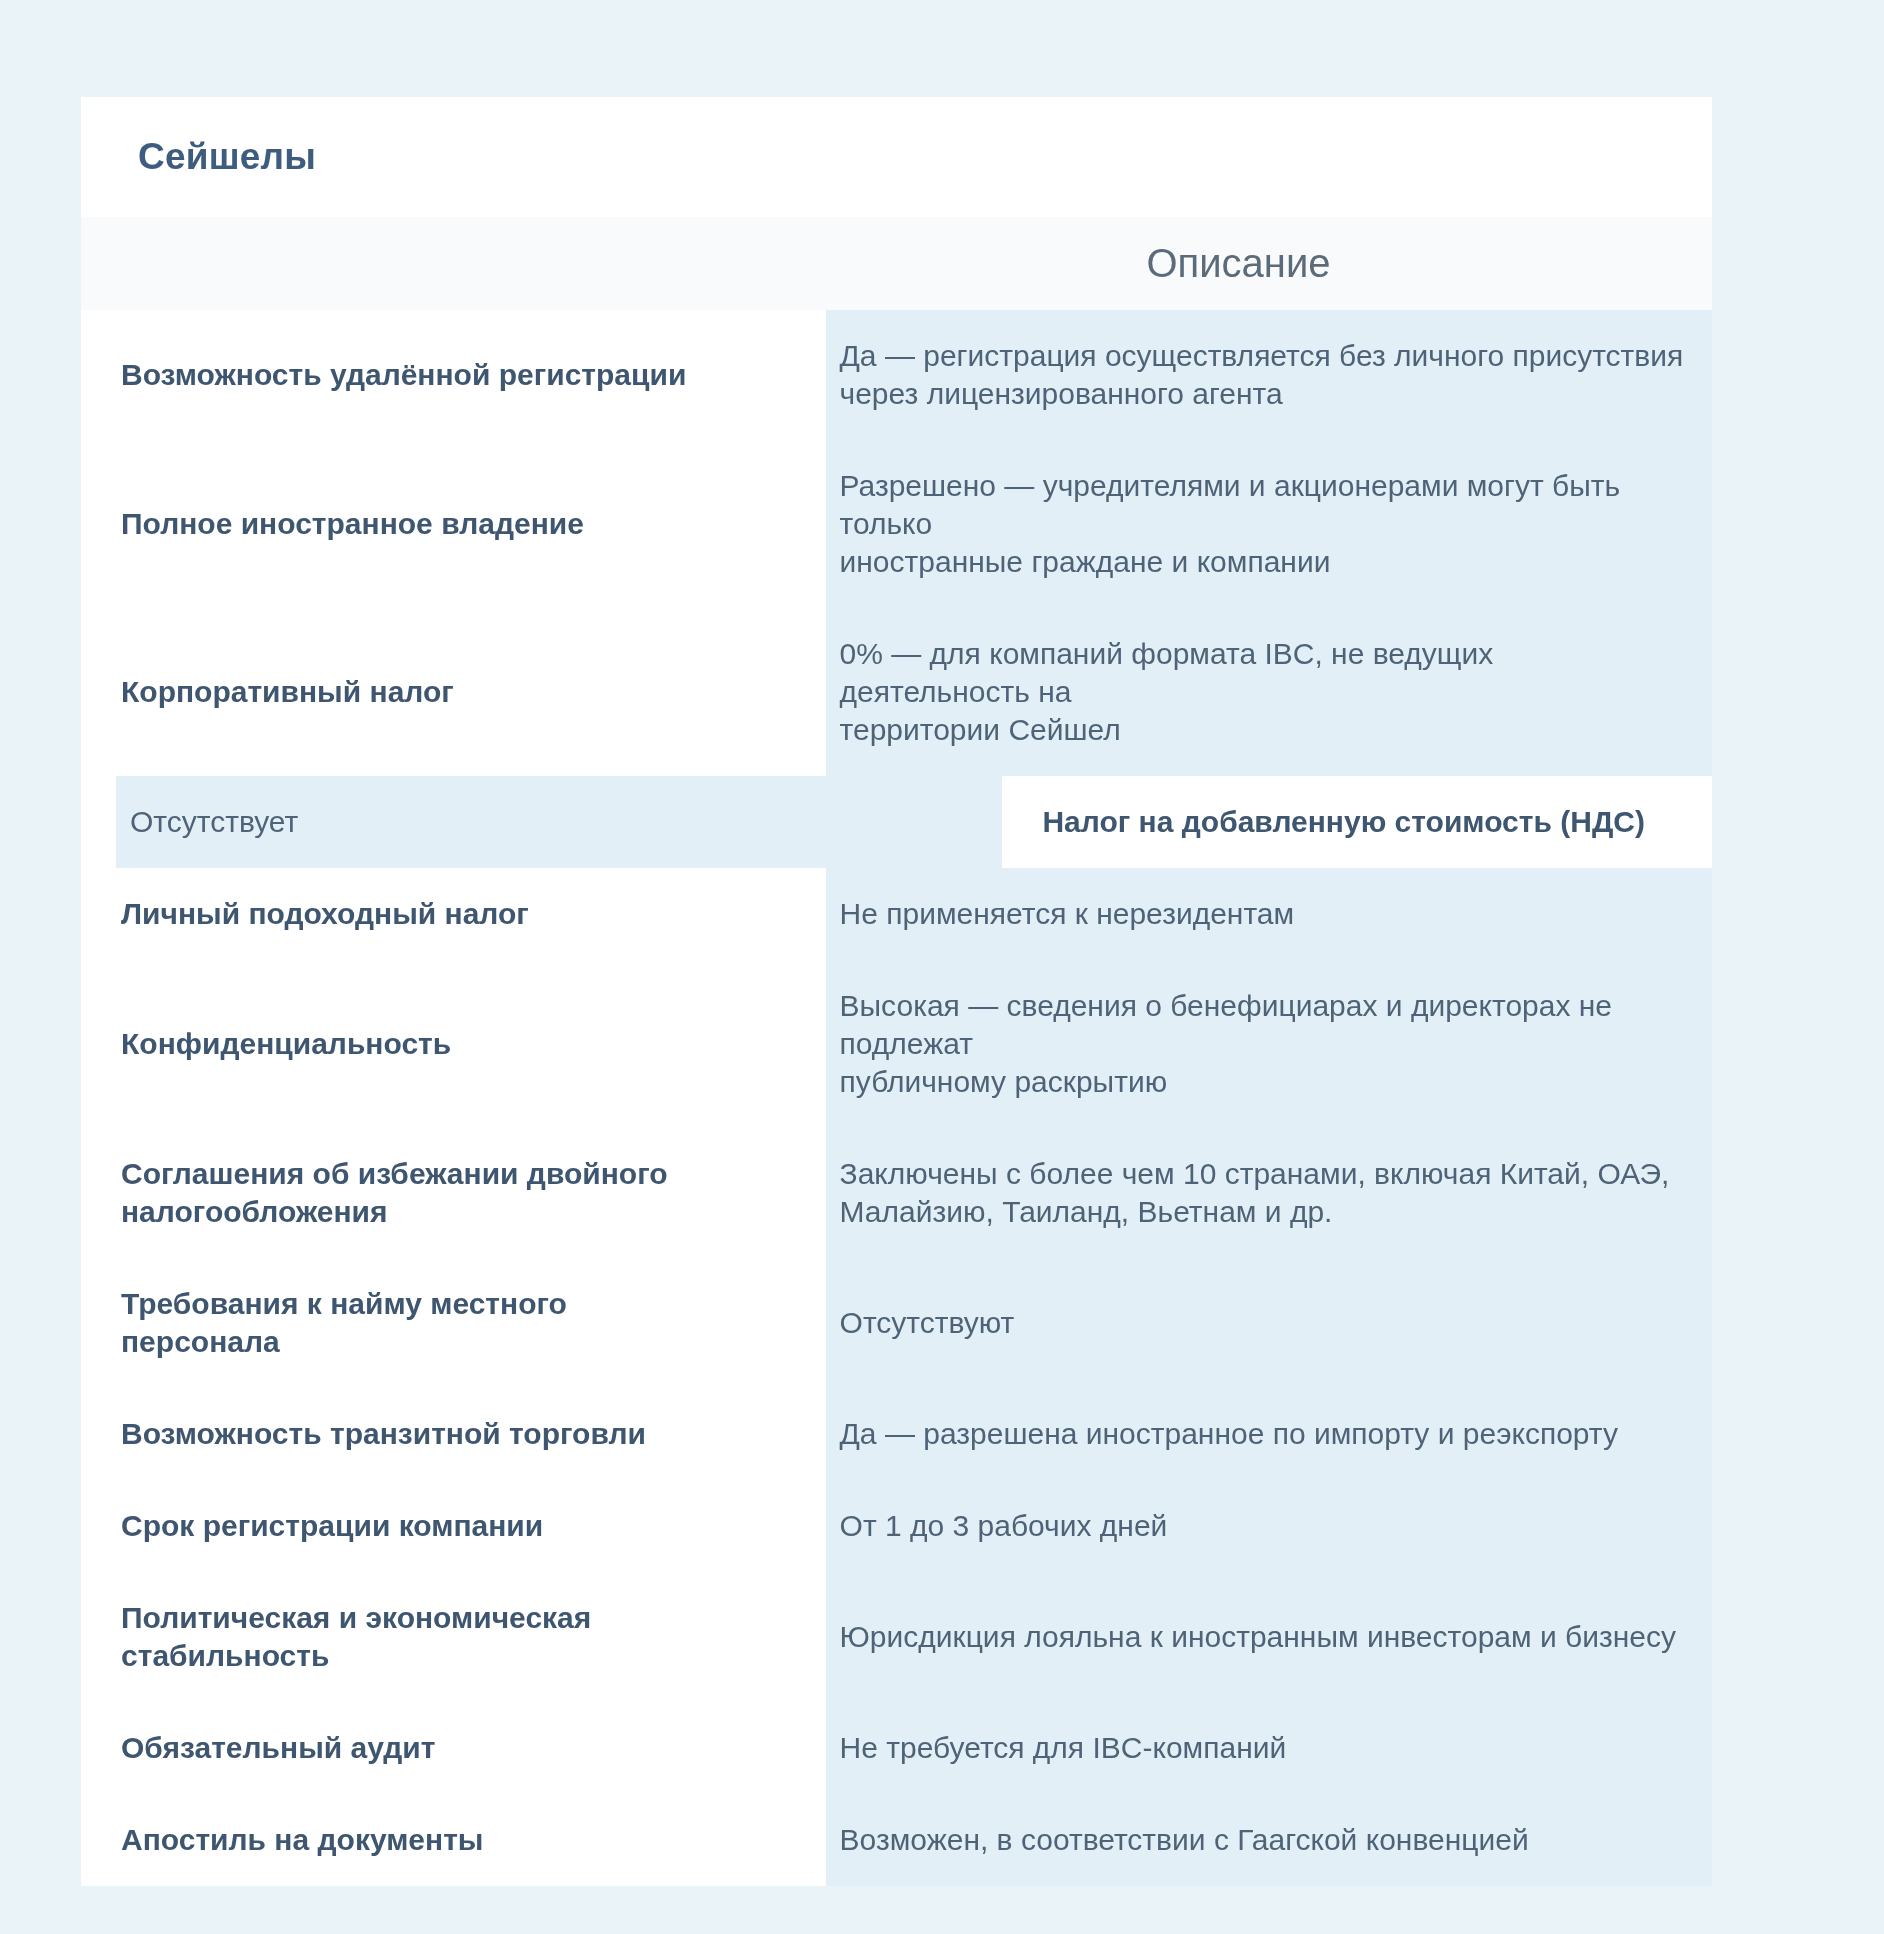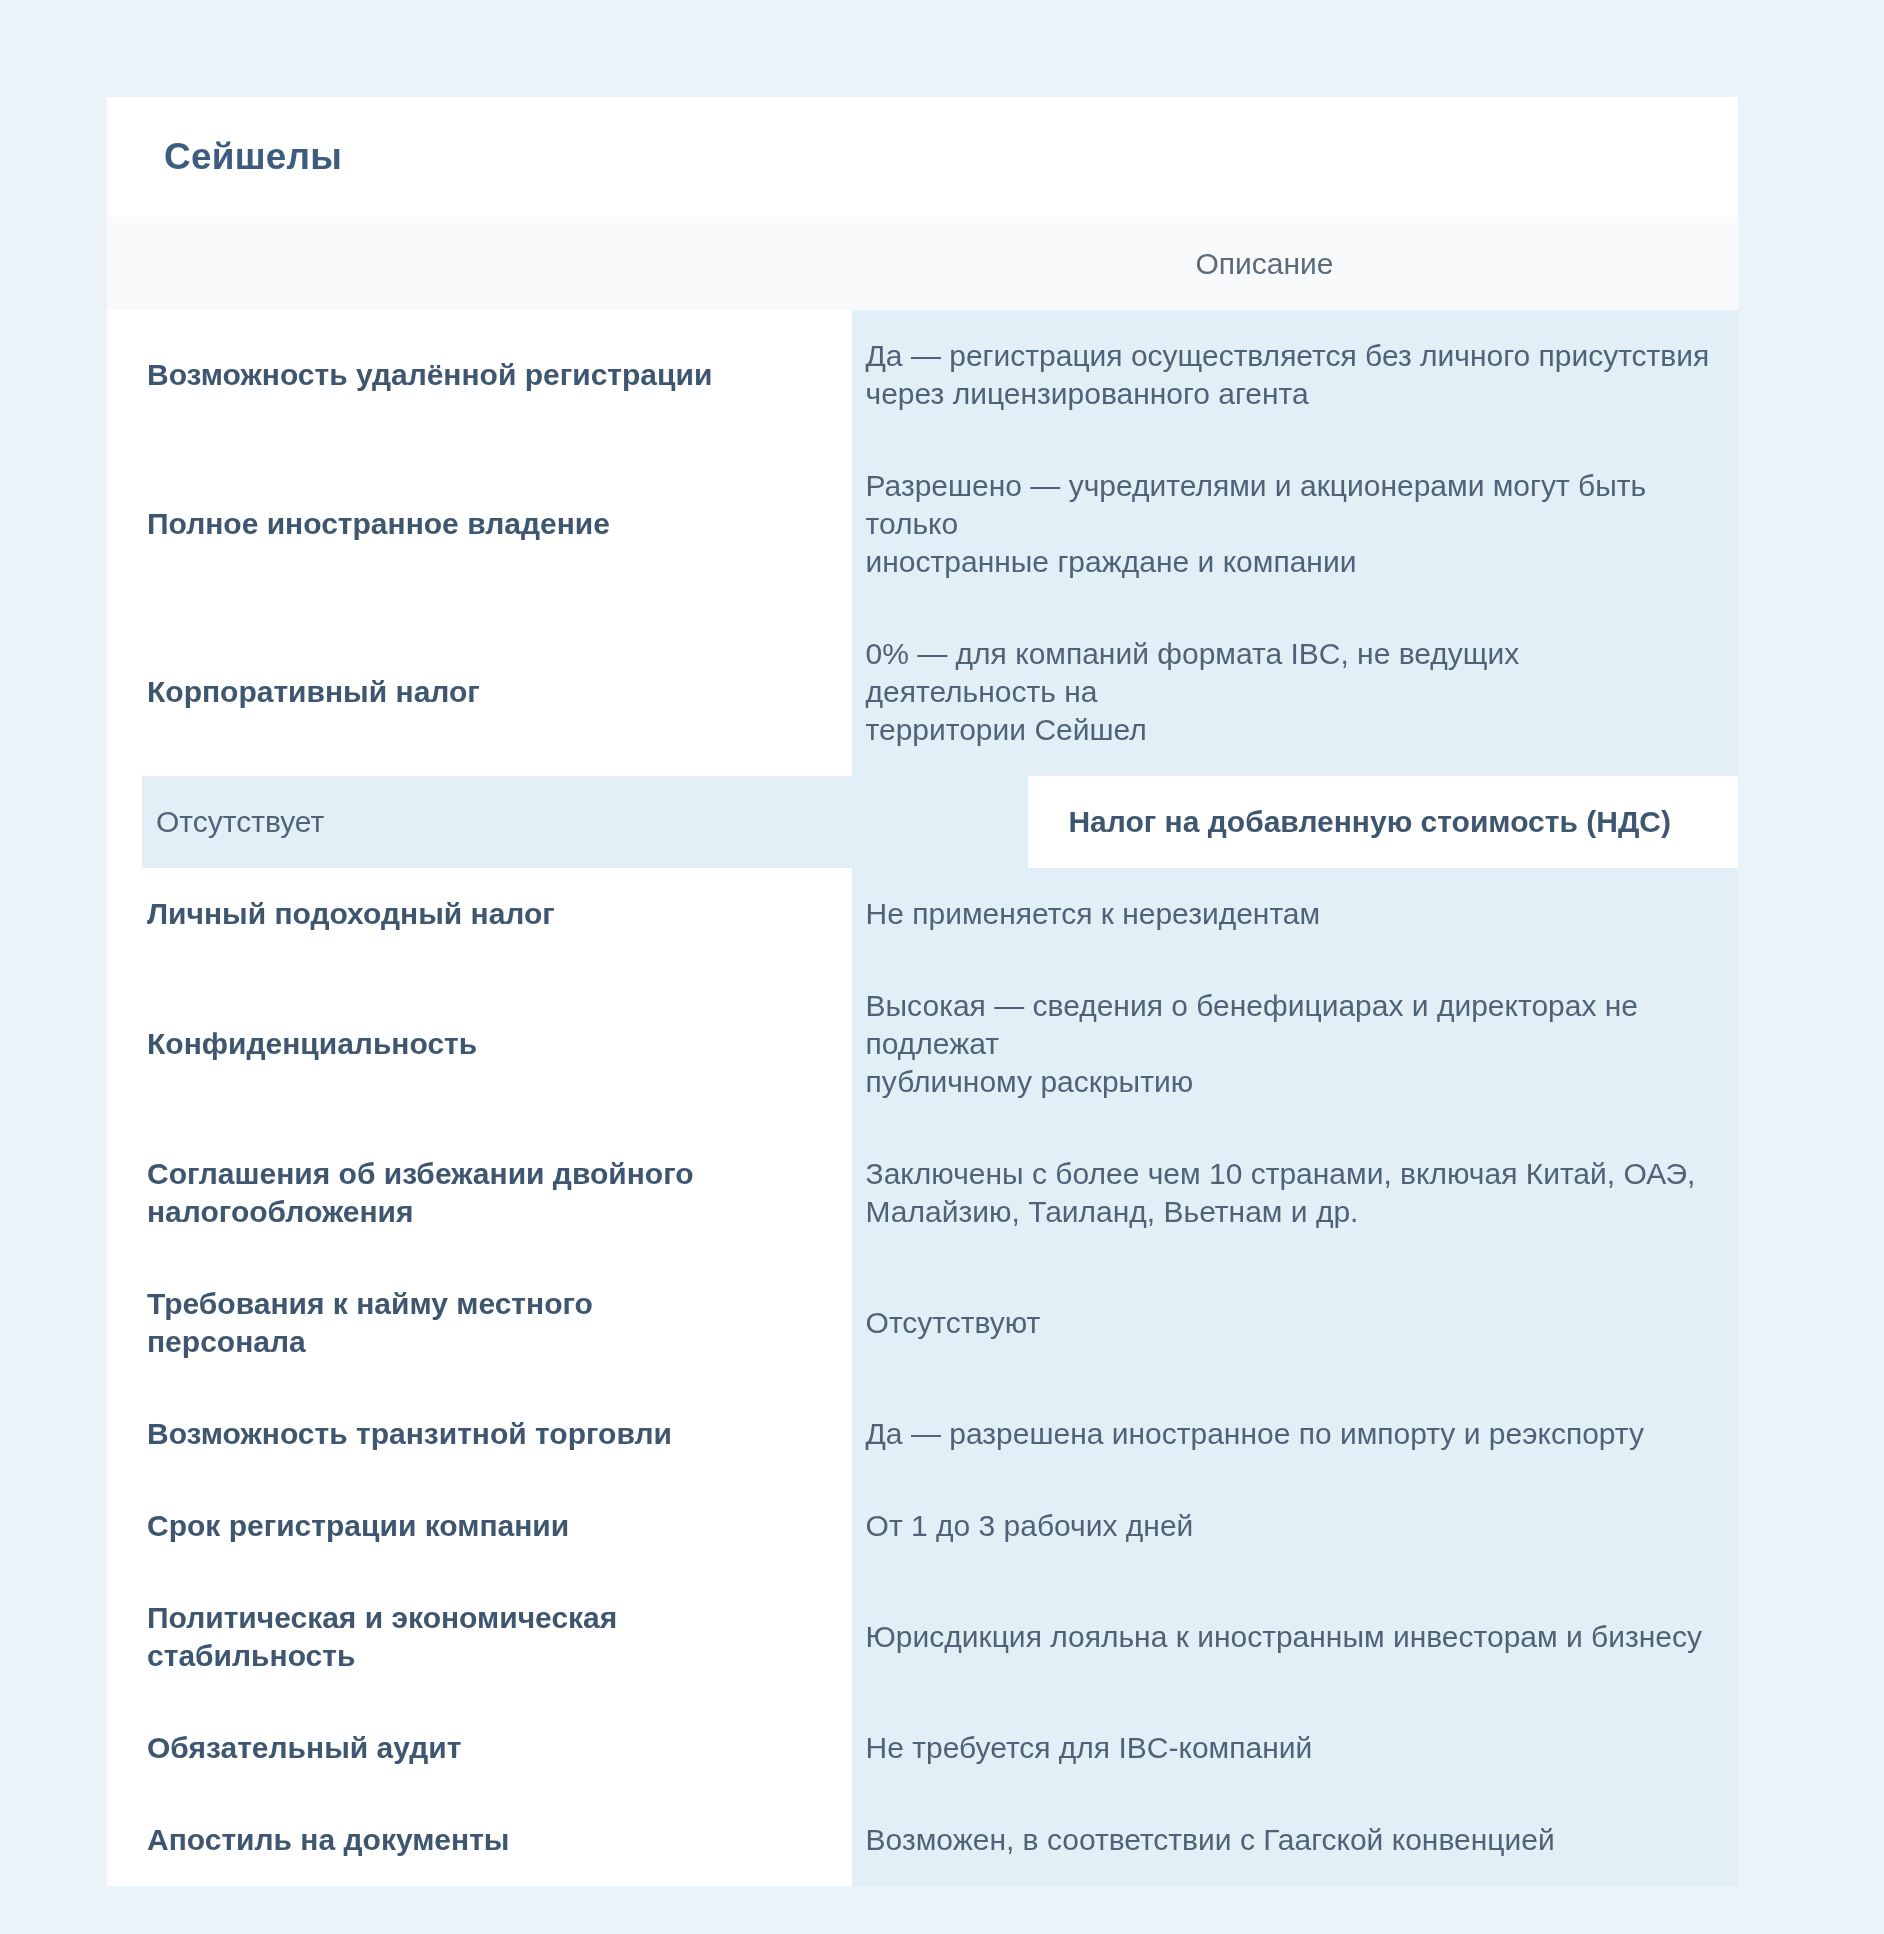--- a/index.html
+++ b/index.html
@@ -13,37 +13,37 @@
     --header-color:#5b6b7a;
   }
   html,body{margin:0;padding:0;}
   body{
     width:1884px;height:1934px;
     background:var(--page-bg);
     font-family:"Liberation Sans","DejaVu Sans",sans-serif;
     position:relative;overflow:hidden;
   }
   .card{
-    position:absolute;left:107px;top:97px;width:1631px;
+    position:absolute;left:81px;top:97px;width:1631px;
     background:var(--card-bg);
   }
   .card-title{
     height:120px;display:flex;align-items:center;
     padding-left:57px;box-sizing:border-box;
     font-size:37px;font-weight:bold;color:var(--title-color);
     letter-spacing:0.2px;
   }
   .header-row{
     display:flex;height:93px;background:var(--header-bg);
   }
   .hcell{box-sizing:border-box;}
   .hcell.left{width:684px;}
   .hcell.right{
     width:947px;display:flex;align-items:center;justify-content:center;
-    font-size:30px;color:var(--header-color);
+    font-size:40px;color:var(--header-color);
   }
   .row{display:flex;align-items:stretch;}
   .cell{
     box-sizing:border-box;display:flex;align-items:center;
     white-space:pre-line;
   }
   .cell.label{
     width:756px;padding:27px 20px 27px 40px;
     font-size:30px;font-weight:bold;line-height:38px;
     color:var(--label-color);

